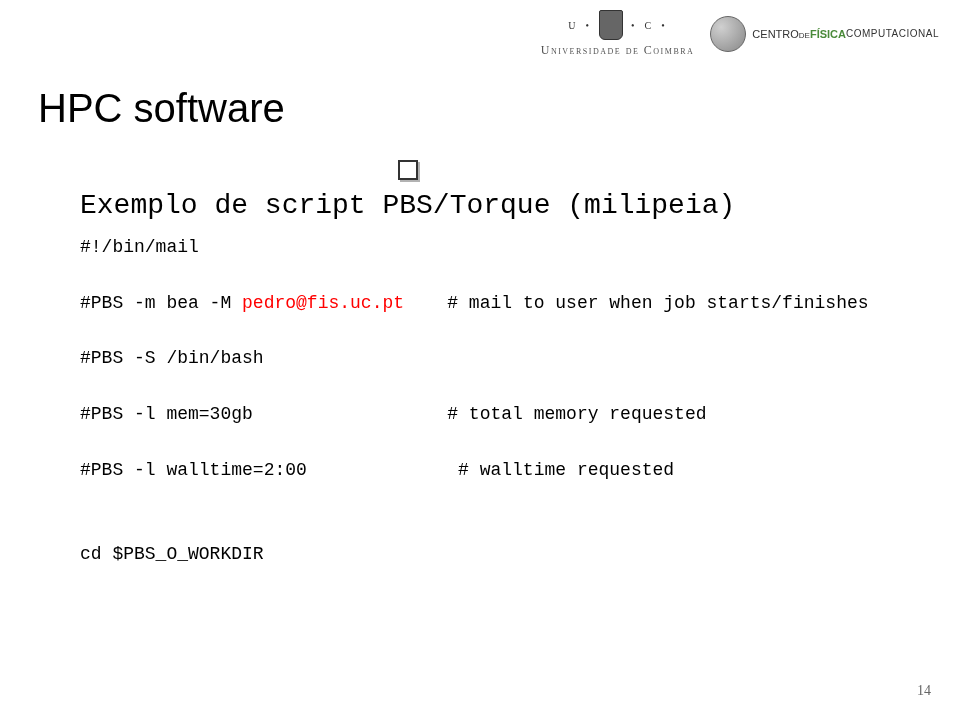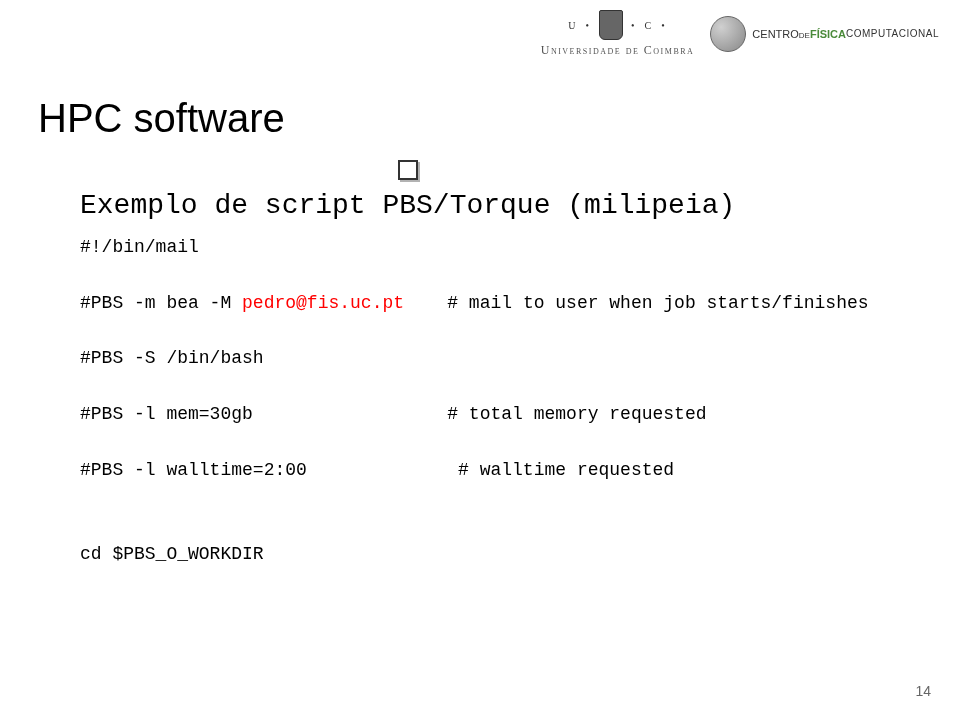--- a/index.html
+++ b/index.html
@@ -77,21 +77,20 @@
     letter-spacing: 0.5px;
   }
   .title {
     position: absolute;
     top: 86px;
     left: 38px;
     font-size: 40px;
     font-family: Arial, Verdana, sans-serif;
     color: #000;
     font-weight: normal;
-    margin-top: 10px;
   }
   .bullet-row {
     position: absolute;
     top: 160px;
     left: 80px;
     display: flex;
     align-items: center;
     gap: 10px;
     flex-direction: column;
   }
@@ -117,21 +116,21 @@
     color: #000;
     white-space: pre;
   }
   .code-line { display: block; }
   .code-line .hl { color: #ff0000; }
   .page-num {
     position: absolute;
     bottom: 18px;
     right: 28px;
     font-size: 14px;
-    font-family: Liberation Sans, sans-serif;
+    font-family: Liberation Serif, serif;
     color: #666;
   }
 </style>
 </head>
 <body>
 
 <div class="logos">
   <div class="logo-uc">
     <div class="logo-uc-top">
       <span>U</span>

